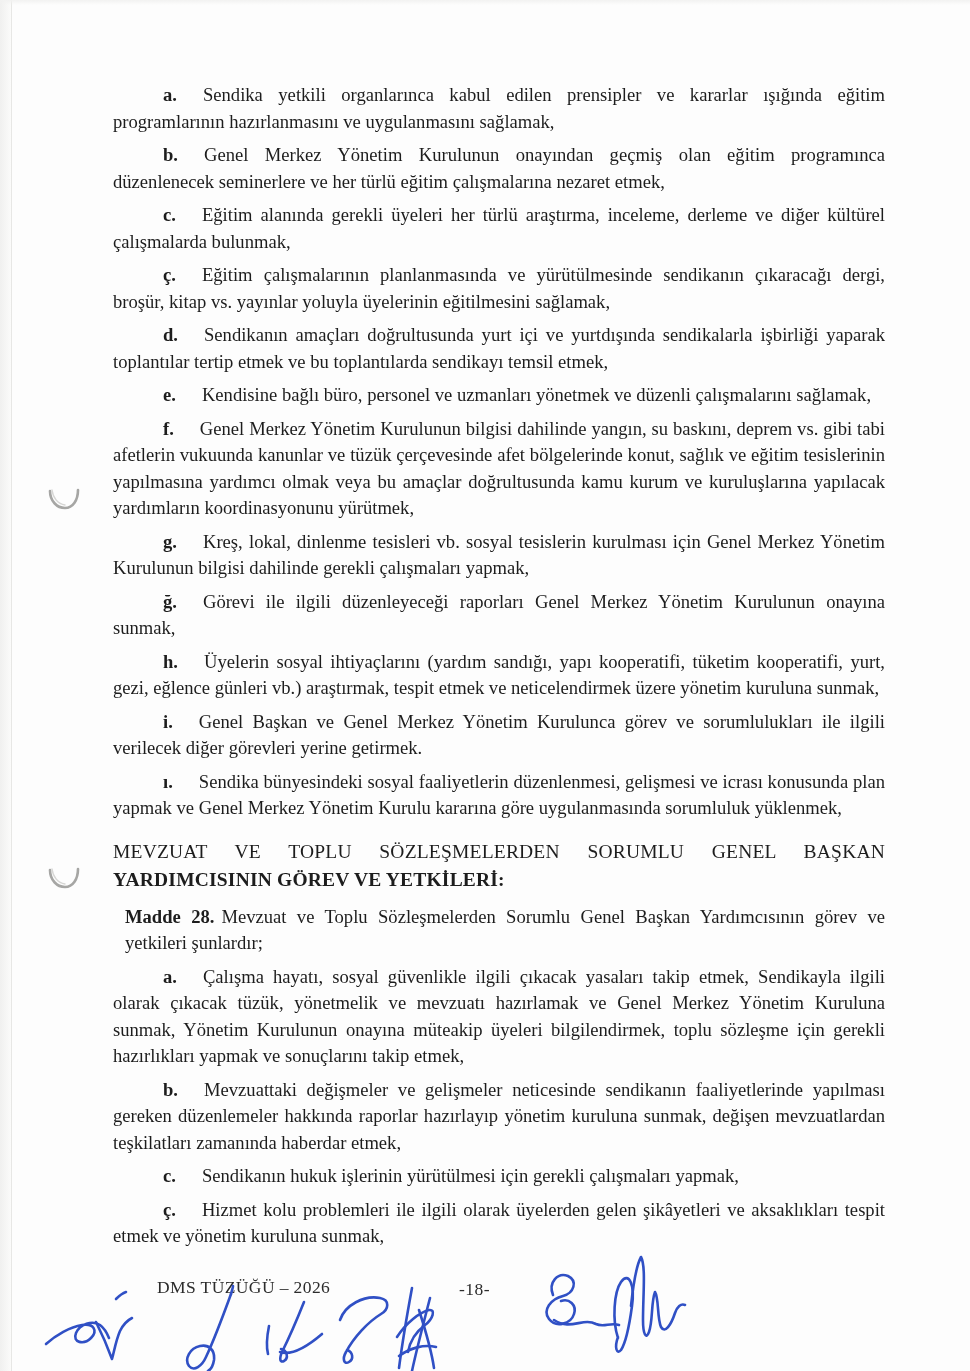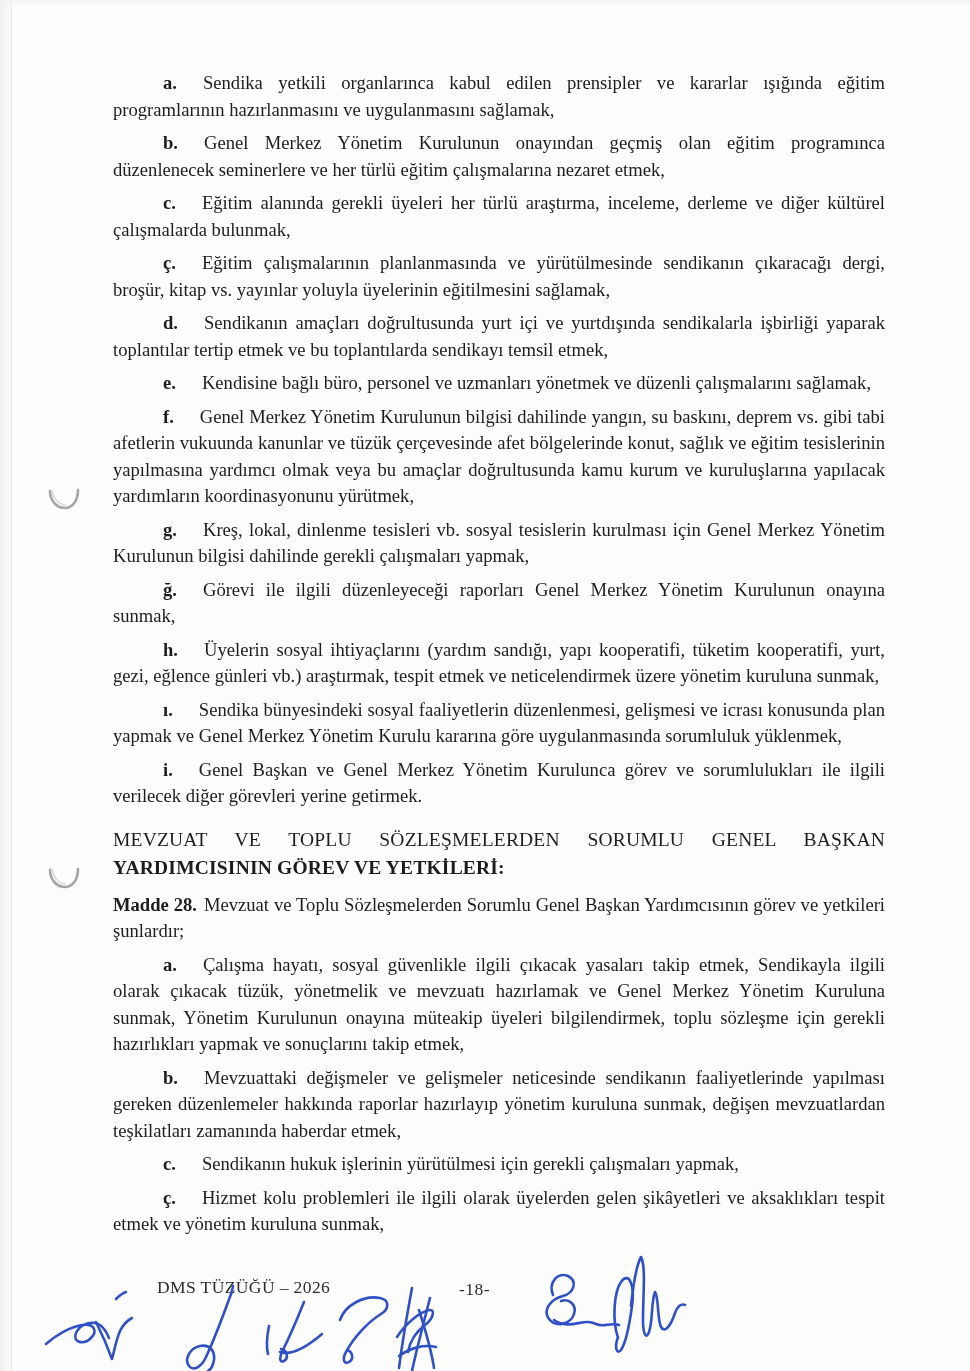--- a/index.html
+++ b/index.html
@@ -2,29 +2,29 @@
 <html><head>
 <meta charset="utf-8">
 <style>
   html,body{margin:0;padding:0;}
   body{background:#ffffff;font-family:"Liberation Serif","DejaVu Serif",serif;}
   .page{position:relative;width:970px;height:1371px;background:#fdfdfd;overflow:hidden;}
   .scan-edge-left{position:absolute;left:0;top:0;width:11px;height:100%;
     background:linear-gradient(to right,#f0f0ef,#fbfbfa);border-right:1px solid #e7e7e5;}
   .scan-edge-top{position:absolute;left:0;top:0;width:100%;height:5px;
     background:linear-gradient(to bottom,#f2f2f1,rgba(253,253,253,0));}
-  .content{position:absolute;left:113px;top:70px;width:772px;color:#1d1d1d;
+  .content{position:absolute;left:113px;top:82px;width:772px;color:#1d1d1d;
     font-size:18.6px;line-height:26.5px;text-align:justify;}
   p.item{margin:0 0 7px 0;text-indent:50px;}
   .lbl{font-weight:bold;padding-right:26px;}
   .heading1{font-weight:normal;font-size:19.5px;line-height:28px;margin:16px 0 0 0;
     text-align:justify;text-align-last:justify;letter-spacing:.2px;}
   .heading2{font-weight:bold;font-size:19.5px;line-height:28px;margin:0 0 10px 0;
     text-align:left;letter-spacing:.2px;}
-  p.article{margin:0 0 7px 0;text-indent:0;}
+  p.article{margin:0 0 7px 12px;text-indent:0;}
   .article-label{font-weight:bold;padding-right:7px;}
   .footer{position:absolute;left:113px;top:1277px;width:772px;font-size:17.5px;
     color:#2c2c2c;letter-spacing:.4px;}
   .footer .doc-title{position:absolute;left:0;top:0;margin-left:44px;}
   .footer .pageno{position:absolute;left:346px;top:2px;letter-spacing:.5px;}
   .punch{position:absolute;width:34px;height:26px;}
   .sig-layer{position:absolute;left:30px;top:1240px;width:680px;height:131px;}
   .sig-layer svg{display:block;}
 </style>
 </head>
@@ -53,22 +53,22 @@
     <p class="item"><span class="lbl">a.</span><span>Sendika yetkili organlarınca kabul edilen prensipler ve kararlar ışığında eğitim programlarının hazırlanmasını ve uygulanmasını sağlamak,</span></p>
     <p class="item"><span class="lbl">b.</span><span>Genel Merkez Yönetim Kurulunun onayından geçmiş olan eğitim programınca düzenlenecek seminerlere ve her türlü eğitim çalışmalarına nezaret etmek,</span></p>
     <p class="item"><span class="lbl">c.</span><span>Eğitim alanında gerekli üyeleri her türlü araştırma, inceleme, derleme ve diğer kültürel çalışmalarda bulunmak,</span></p>
     <p class="item"><span class="lbl">ç.</span><span>Eğitim çalışmalarının planlanmasında ve yürütülmesinde sendikanın çıkaracağı dergi, broşür, kitap vs. yayınlar yoluyla üyelerinin eğitilmesini sağlamak,</span></p>
     <p class="item"><span class="lbl">d.</span><span>Sendikanın amaçları doğrultusunda yurt içi ve yurtdışında sendikalarla işbirliği yaparak toplantılar tertip etmek ve bu toplantılarda sendikayı temsil etmek,</span></p>
     <p class="item"><span class="lbl">e.</span><span>Kendisine bağlı büro, personel ve uzmanları yönetmek ve düzenli çalışmalarını sağlamak,</span></p>
     <p class="item"><span class="lbl">f.</span><span>Genel Merkez Yönetim Kurulunun bilgisi dahilinde yangın, su baskını, deprem vs. gibi tabi afetlerin vukuunda kanunlar ve tüzük çerçevesinde afet bölgelerinde konut, sağlık ve eğitim tesislerinin yapılmasına yardımcı olmak veya bu amaçlar doğrultusunda kamu kurum ve kuruluşlarına yapılacak yardımların koordinasyonunu yürütmek,</span></p>
     <p class="item"><span class="lbl">g.</span><span>Kreş, lokal, dinlenme tesisleri vb. sosyal tesislerin kurulması için Genel Merkez Yönetim Kurulunun bilgisi dahilinde gerekli çalışmaları yapmak,</span></p>
     <p class="item"><span class="lbl">ğ.</span><span>Görevi ile ilgili düzenleyeceği raporları Genel Merkez Yönetim Kurulunun onayına sunmak,</span></p>
     <p class="item"><span class="lbl">h.</span><span>Üyelerin sosyal ihtiyaçlarını (yardım sandığı, yapı kooperatifi, tüketim kooperatifi, yurt, gezi, eğlence günleri vb.) araştırmak, tespit etmek ve neticelendirmek üzere yönetim kuruluna sunmak,</span></p>
+    <p class="item"><span class="lbl">i.</span><span>Genel Başkan ve Genel Merkez Yönetim Kurulunca görev ve sorumlulukları ile ilgili verilecek diğer görevleri yerine getirmek.</span></p>
     <p class="item"><span class="lbl">ı.</span><span>Sendika bünyesindeki sosyal faaliyetlerin düzenlenmesi, gelişmesi ve icrası konusunda plan yapmak ve Genel Merkez Yönetim Kurulu kararına göre uygulanmasında sorumluluk yüklenmek,</span></p>
-    <p class="item"><span class="lbl">i.</span><span>Genel Başkan ve Genel Merkez Yönetim Kurulunca görev ve sorumlulukları ile ilgili verilecek diğer görevleri yerine getirmek.</span></p>
 
     <div class="heading1">MEVZUAT VE TOPLU SÖZLEŞMELERDEN SORUMLU GENEL BAŞKAN</div>
     <div class="heading2">YARDIMCISININ GÖREV VE YETKİLERİ:</div>
 
     <p class="article"><span class="article-label">Madde 28.</span><span>Mevzuat ve Toplu Sözleşmelerden Sorumlu Genel Başkan Yardımcısının görev ve yetkileri şunlardır;</span></p>
 
     <p class="item"><span class="lbl">a.</span><span>Çalışma hayatı, sosyal güvenlikle ilgili çıkacak yasaları takip etmek, Sendikayla ilgili olarak çıkacak tüzük, yönetmelik ve mevzuatı hazırlamak ve Genel Merkez Yönetim Kuruluna sunmak, Yönetim Kurulunun onayına müteakip üyeleri bilgilendirmek, toplu sözleşme için gerekli hazırlıkları yapmak ve sonuçlarını takip etmek,</span></p>
     <p class="item"><span class="lbl">b.</span><span>Mevzuattaki değişmeler ve gelişmeler neticesinde sendikanın faaliyetlerinde yapılması gereken düzenlemeler hakkında raporlar hazırlayıp yönetim kuruluna sunmak, değişen mevzuatlardan teşkilatları zamanında haberdar etmek,</span></p>
     <p class="item"><span class="lbl">c.</span><span>Sendikanın hukuk işlerinin yürütülmesi için gerekli çalışmaları yapmak,</span></p>
     <p class="item"><span class="lbl">ç.</span><span>Hizmet kolu problemleri ile ilgili olarak üyelerden gelen şikâyetleri ve aksaklıkları tespit etmek ve yönetim kuruluna sunmak,</span></p>

